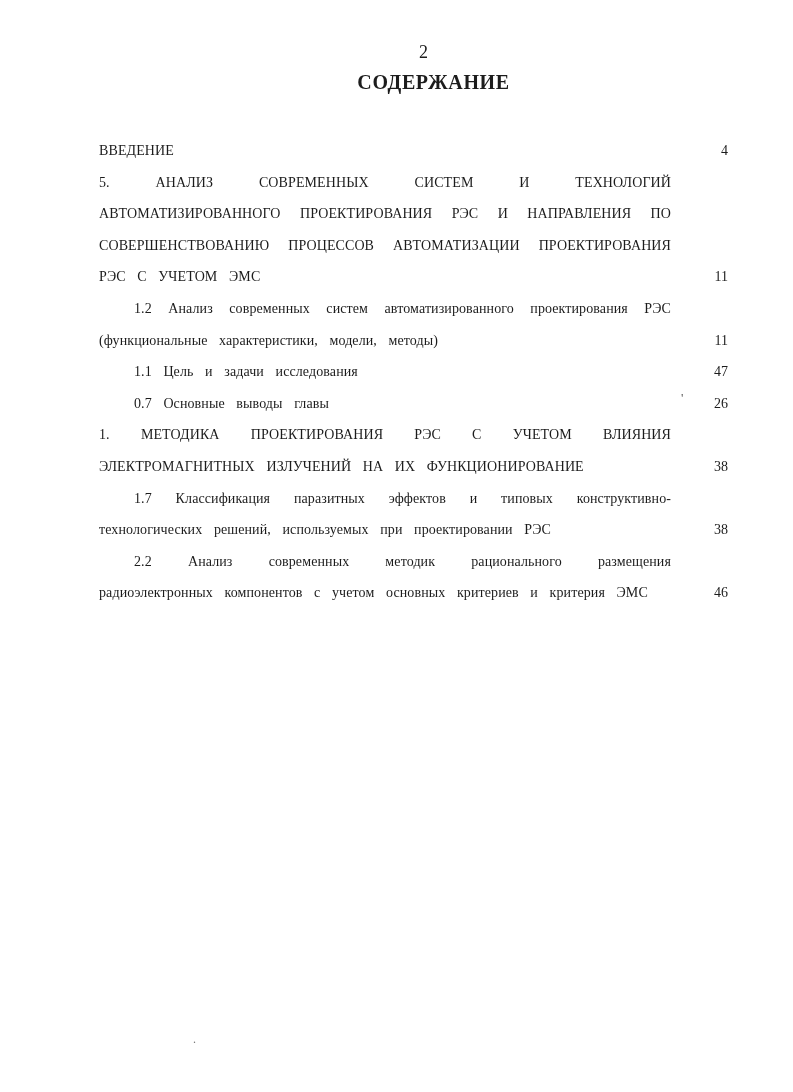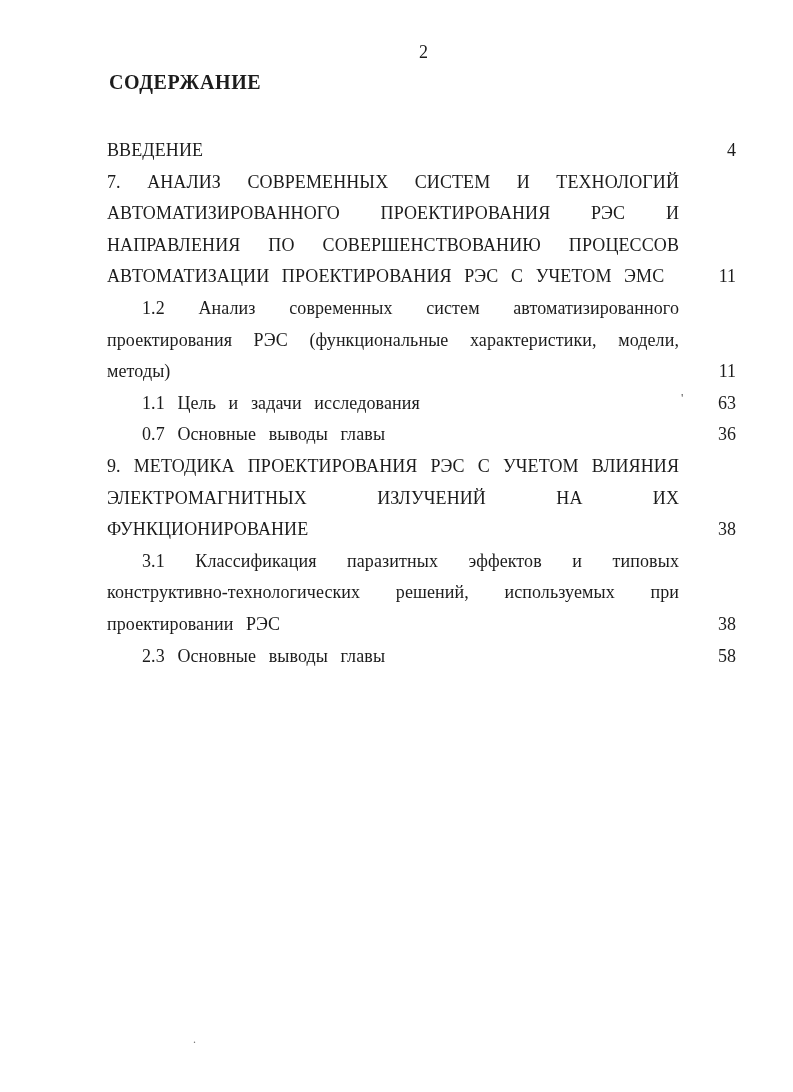--- a/index.html
+++ b/index.html
@@ -27,32 +27,32 @@
     width: 649px;
     text-align: center;
     font-size: 18px;
     line-height: 20px;
   }
   .doc-title {
     position: absolute;
     top: 70px;
     left: 109px;
     width: 649px;
-    text-align: left;
+    text-align: center;
     font-size: 20px;
     font-weight: bold;
     letter-spacing: 0.6px;
     line-height: 24px;
   }
   .toc {
     position: absolute;
     top: 135px;
-    left: 107px;
+    left: 99px;
     width: 629px;
-    font-size: 18px;
+    font-size: 14px;
     line-height: 31.6px;
   }
   .toc-entry {
     position: relative;
     margin: 0;
   }
   .entry-text {
     display: block;
     width: 572px;
     text-align: justify;
@@ -96,55 +96,55 @@
 
   <div class="doc-title">СОДЕРЖАНИЕ</div>
 
   <div class="toc">
   <div class="toc-entry level-0">
     <span class="entry-text">ВВЕДЕНИЕ</span>
     <span class="entry-page">4</span>
   </div>
 
   <div class="toc-entry level-0">
-    <span class="entry-text">7. АНАЛИЗ СОВРЕМЕННЫХ СИСТЕМ И ТЕХНОЛОГИЙ АВТОМАТИЗИРОВАННОГО ПРОЕКТИРОВАНИЯ РЭС И НАПРАВЛЕНИЯ ПО СОВЕРШЕНСТВОВАНИЮ ПРОЦЕССОВ АВТОМАТИЗАЦИИ ПРОЕКТИРОВАНИЯ РЭС С УЧЕТОМ ЭМС</span>
+    <span class="entry-text">5. АНАЛИЗ СОВРЕМЕННЫХ СИСТЕМ И ТЕХНОЛОГИЙ АВТОМАТИЗИРОВАННОГО ПРОЕКТИРОВАНИЯ РЭС И НАПРАВЛЕНИЯ ПО СОВЕРШЕНСТВОВАНИЮ ПРОЦЕССОВ АВТОМАТИЗАЦИИ ПРОЕКТИРОВАНИЯ РЭС С УЧЕТОМ ЭМС</span>
     <span class="entry-page">11</span>
   </div>
 
   <div class="toc-entry level-1">
     <span class="entry-text">1.2 Анализ современных систем автоматизированного проектирования РЭС (функциональные характеристики, модели, методы)</span>
     <span class="entry-page">11</span>
   </div>
 
 
   <div class="toc-entry level-1">
     <span class="entry-text">1.1 Цель и задачи исследования</span>
-    <span class="entry-page">63</span>
+    <span class="entry-page">47</span>
   </div>
 
   <div class="toc-entry level-1">
     <span class="entry-text">0.7 Основные выводы главы</span>
-    <span class="entry-page">36</span>
+    <span class="entry-page">26</span>
   </div>
 
   <div class="toc-entry level-0">
-    <span class="entry-text">9. МЕТОДИКА ПРОЕКТИРОВАНИЯ РЭС С УЧЕТОМ ВЛИЯНИЯ ЭЛЕКТРОМАГНИТНЫХ ИЗЛУЧЕНИЙ НА ИХ ФУНКЦИОНИРОВАНИЕ</span>
+    <span class="entry-text">1. МЕТОДИКА ПРОЕКТИРОВАНИЯ РЭС С УЧЕТОМ ВЛИЯНИЯ ЭЛЕКТРОМАГНИТНЫХ ИЗЛУЧЕНИЙ НА ИХ ФУНКЦИОНИРОВАНИЕ</span>
     <span class="entry-page">38</span>
   </div>
 
   <div class="toc-entry level-1">
-    <span class="entry-text">3.1 Классификация паразитных эффектов и типовых конструктивно-технологических решений, используемых при проектировании РЭС</span>
+    <span class="entry-text">1.7 Классификация паразитных эффектов и типовых конструктивно-технологических решений, используемых при проектировании РЭС</span>
     <span class="entry-page">38</span>
   </div>
 
+  <div class="toc-entry level-1">
+    <span class="entry-text">2.2 Анализ современных методик рационального размещения радиоэлектронных компонентов с учетом основных критериев и критерия ЭМС</span>
+    <span class="entry-page">46</span>
+  </div>
 
-  <div class="toc-entry level-1">
-    <span class="entry-text">2.3 Основные выводы главы</span>
-    <span class="entry-page">58</span>
-  </div>
 
 </div>
 
   <span class="artifact-tick">'</span>
 
   <span class="artifact-dot">.</span>
 
 </div>
 
 </body></html>

